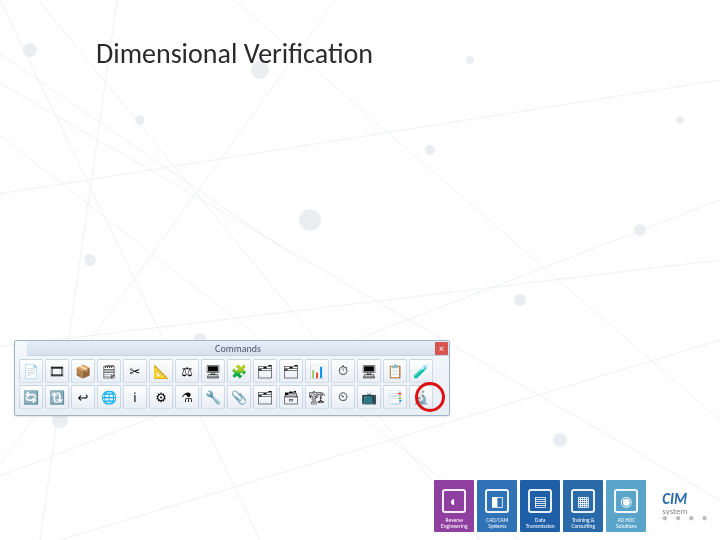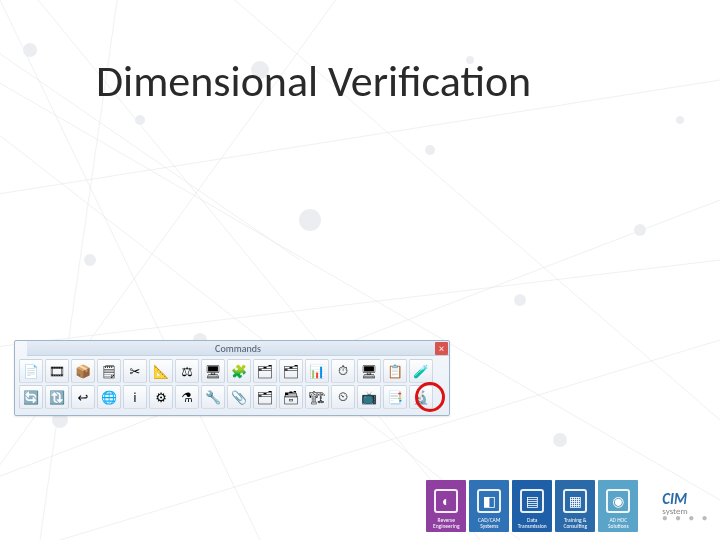--- a/index.html
+++ b/index.html
@@ -8,22 +8,22 @@
     font-family: Calibri, "Segoe UI", Arial, sans-serif;
     background: #fff;
     position: relative;
     overflow: hidden;
   }
   .bg-decor {
     position: absolute; inset: 0; z-index: 0; opacity: 0.28;
   }
   .content { position: relative; z-index: 2; padding: 30px 60px 0 66px; }
   .title {
-    font-size: 44px; color: #2a2a2a; font-weight: 400;
-    margin: 24px 0 22px 30px;
+    font-size: 28px; color: #2a2a2a; font-weight: 400;
+    margin: 6px 0 22px 30px;
   }
   .para {
     font-size: 15.5px; color: #222; line-height: 1.32;
     margin: 0 20px 6px 0;
   }
   .toolbar-wrap {
     position: absolute; left: 14px; top: 340px; z-index: 3;
   }
   .toolbar {
     width: 436px; background: linear-gradient(#f4f8fc,#e8eef6);
@@ -66,21 +66,21 @@
     border-radius: 1px;
   }
   .tile-ic {
     width: 24px; height: 24px; border: 2px solid rgba(255,255,255,.9);
     border-radius: 3px; margin-bottom: 4px;
     display:flex;align-items:center;justify-content:center;font-size:14px;
   }
   .logo {
     display: flex; flex-direction: column; align-items: flex-start;
     font-size: 15px; color: #2a6aa8; font-style: italic; font-weight: 600;
-    line-height: 0.9; margin-bottom: 10px; margin-left: 16px;
+    line-height: 0.9; margin-bottom: 10px; margin-left: 8px;
   }
   .logo .sub { font-size: 9px; color: #888; font-style: normal; font-weight: 400; }
   .logo .arc { font-size: 10px; color: #bbb; letter-spacing: 3px; margin-top:-2px;}
 </style>
 </head>
 <body>
 
 <svg class="bg-decor" viewBox="0 0 720 540">
   <g stroke="#9aa7b3" stroke-width="0.6" fill="none">
     <line x1="-20" y1="40" x2="300" y2="260"></line>

